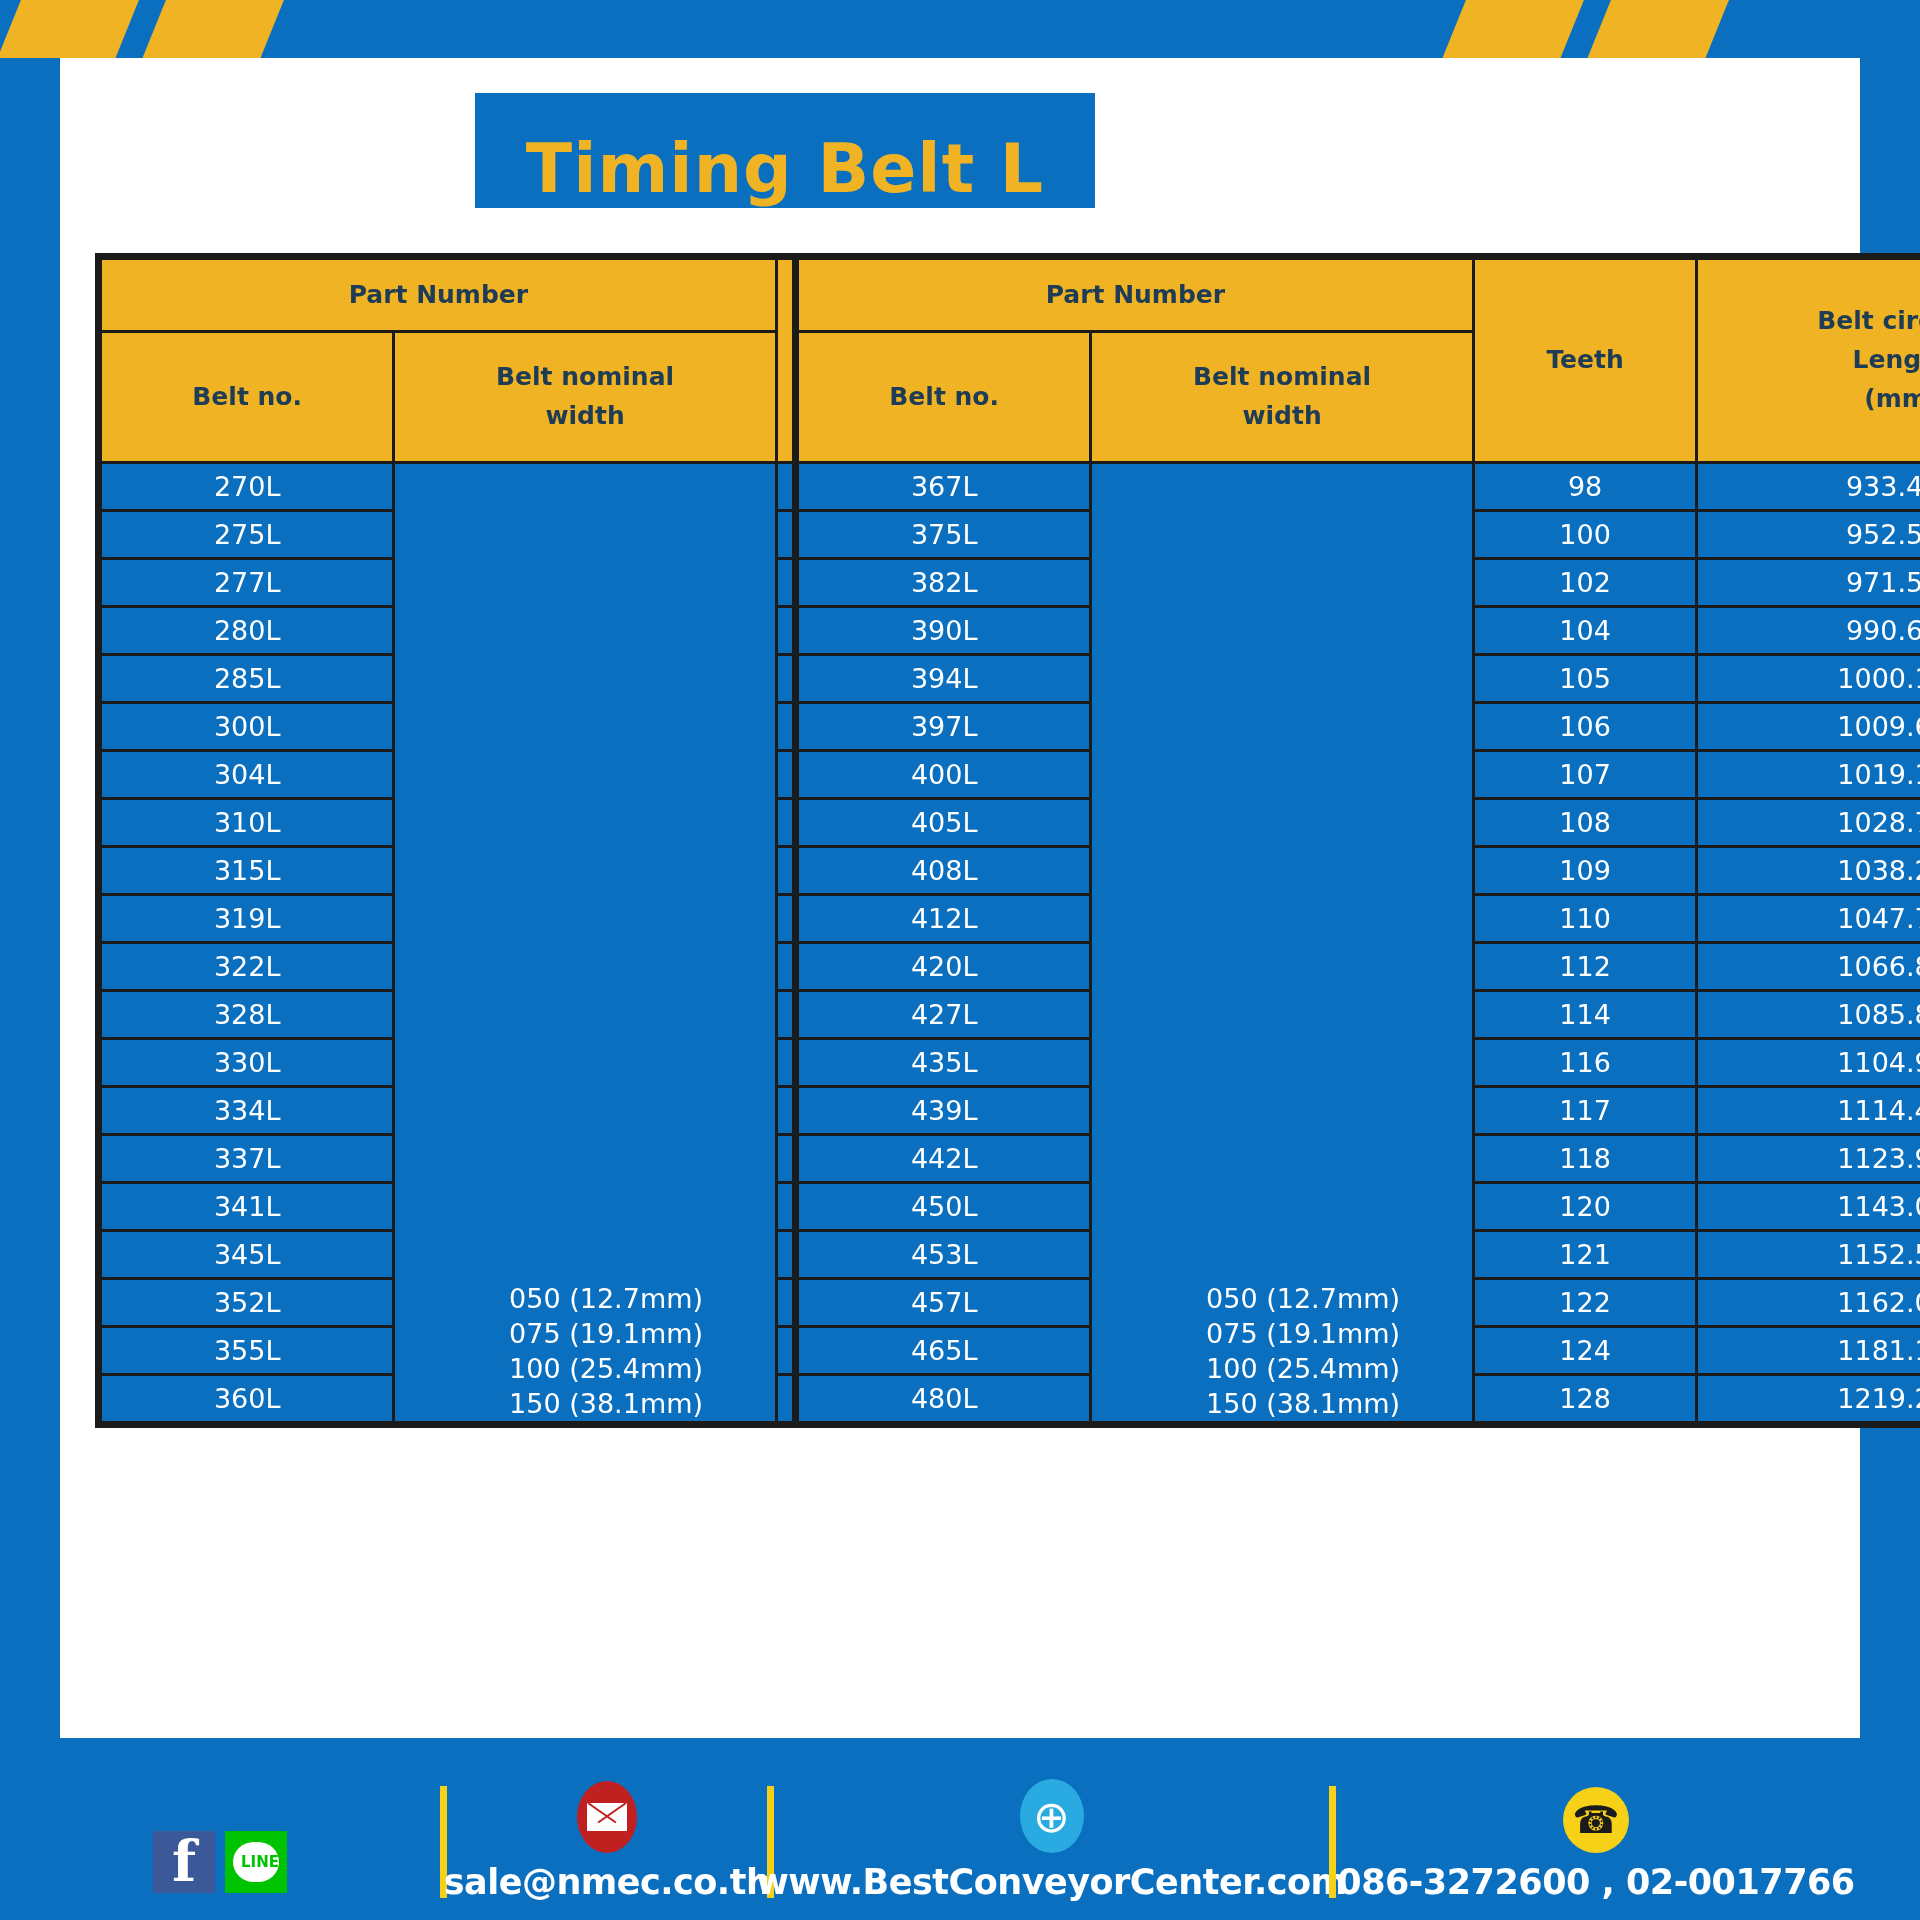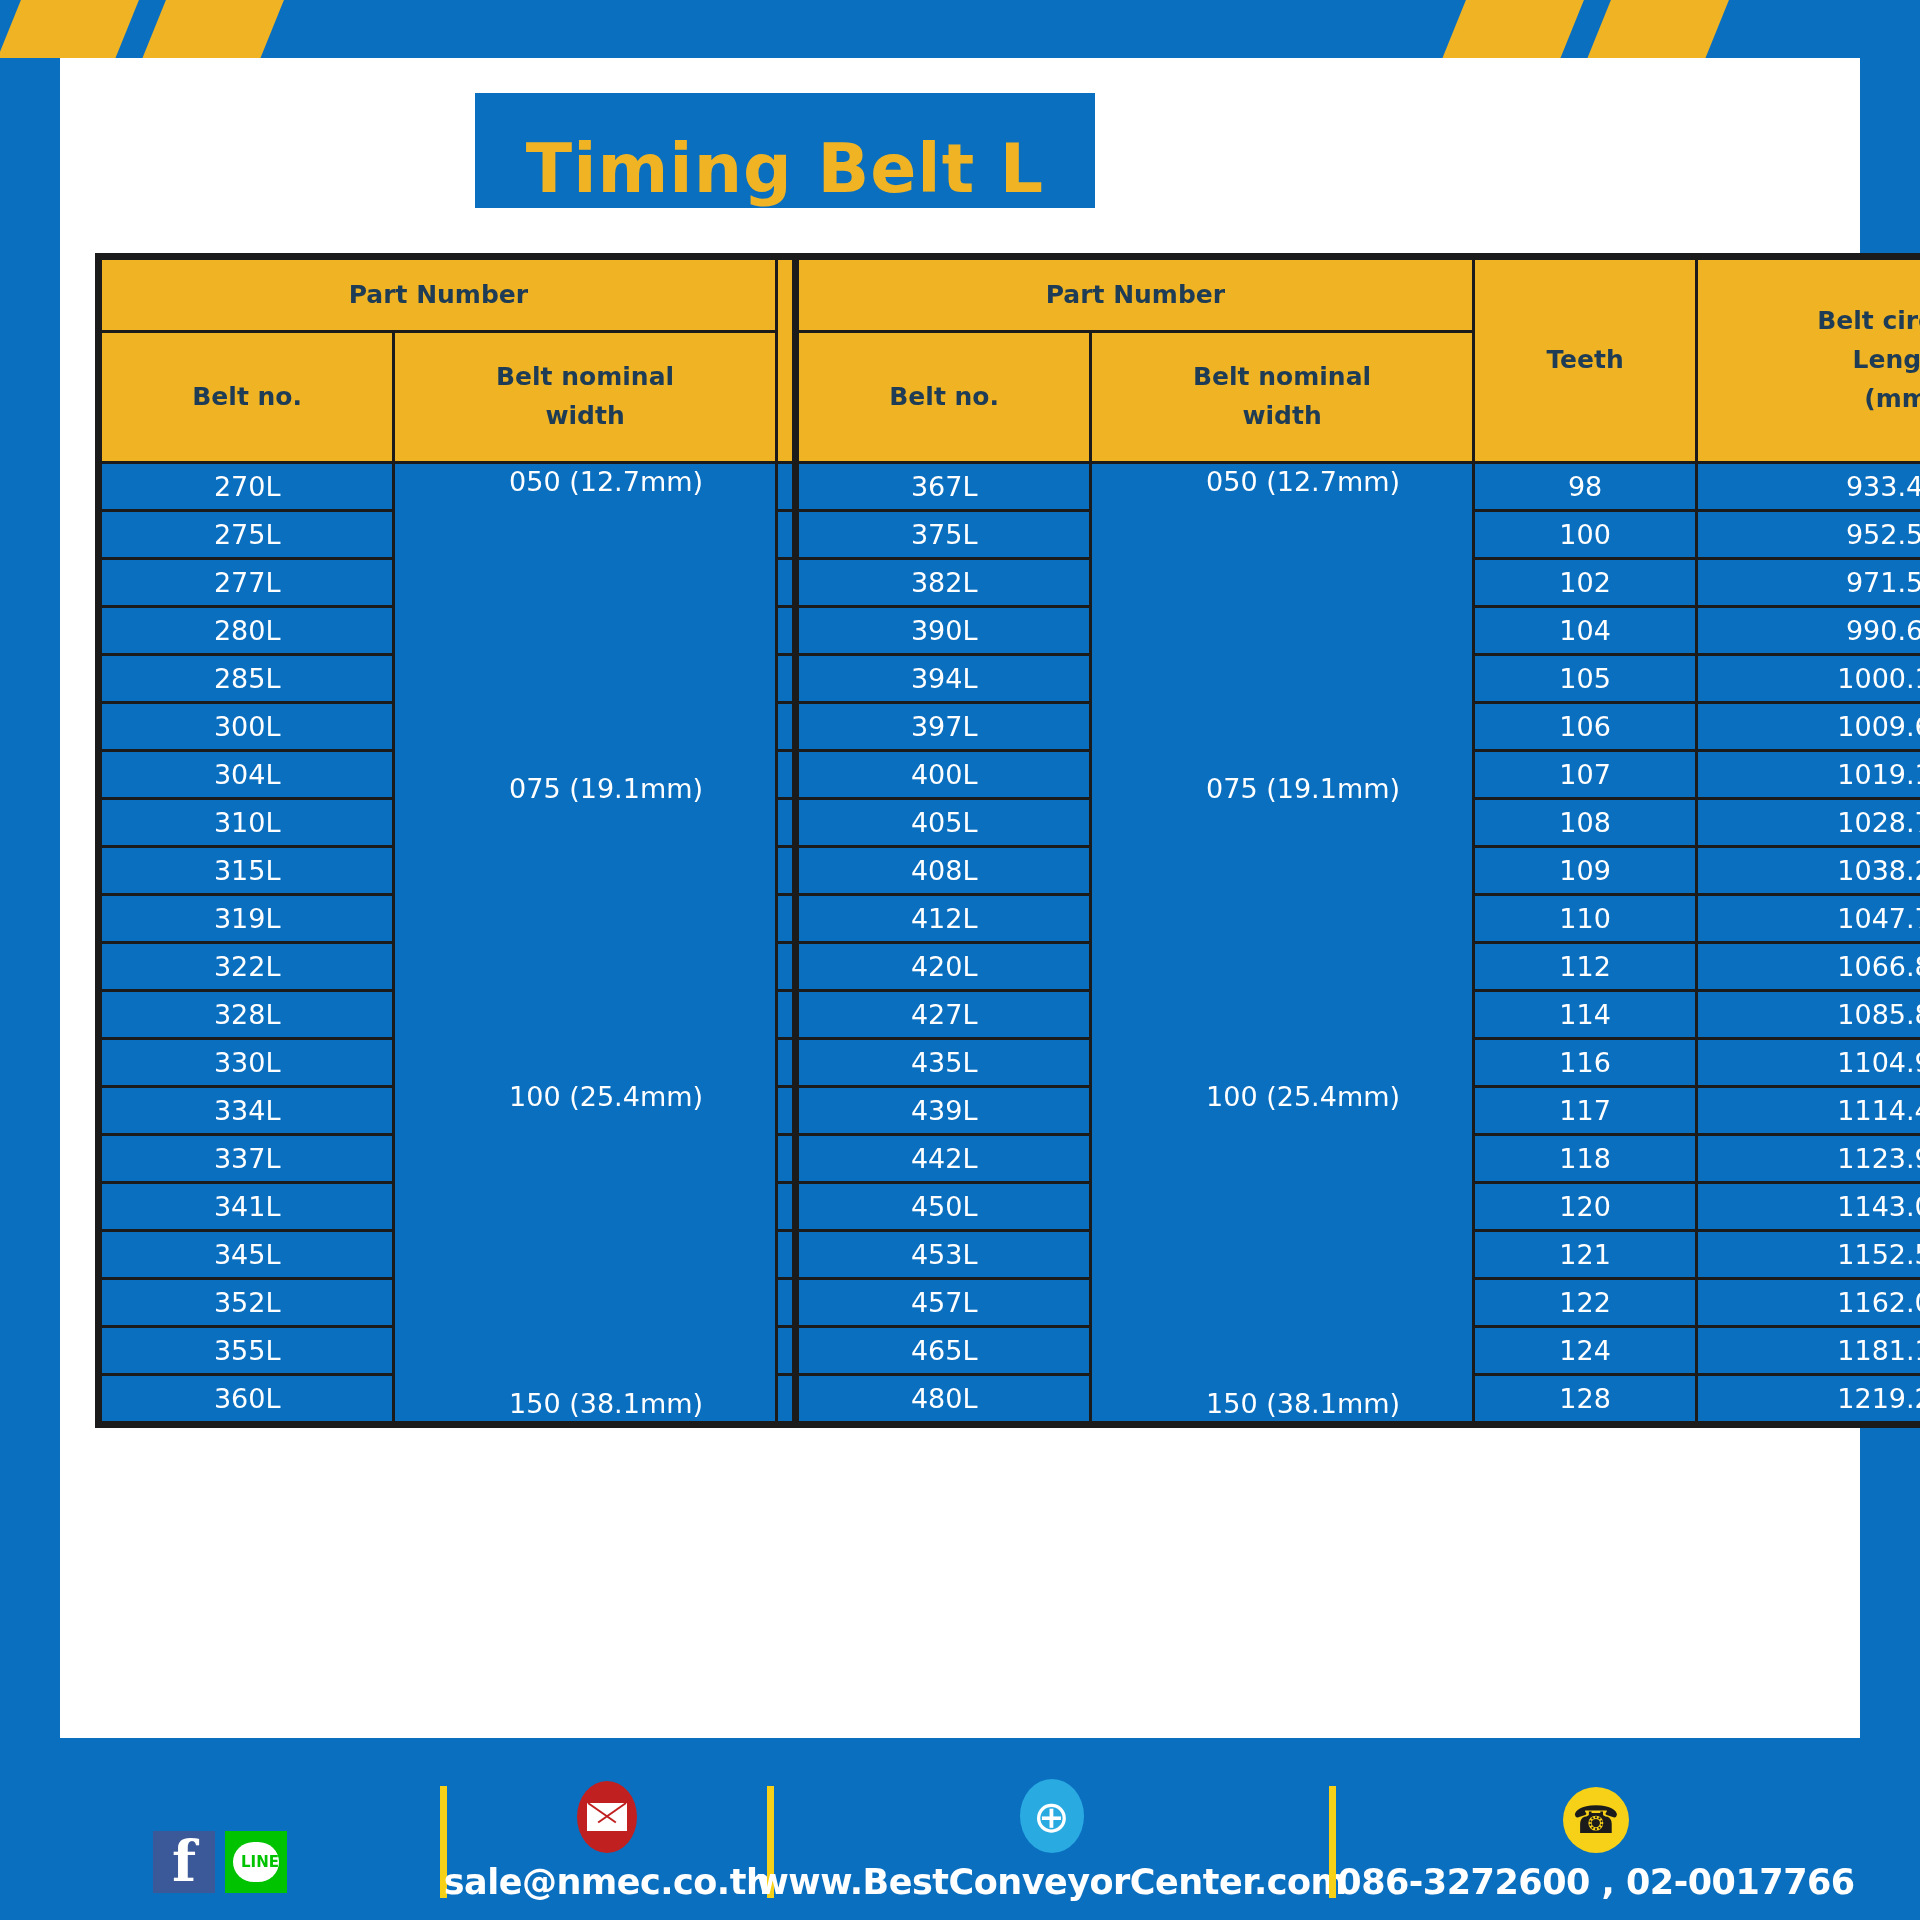--- a/index.html
+++ b/index.html
@@ -78,21 +78,21 @@
     font-family:"DejaVu Sans", sans-serif;
     line-height:1.55;
   }
   table.belt td {
     background:#0b6fc0;
     color:#ffffff;
     font-size:27px;
     font-family:"DejaVu Sans", sans-serif;
   }
   td.width-cell { font-size:26px; vertical-align:middle; }
-  .w-stack { display:flex; flex-direction:column; height:100%; justify-content:space-between;padding-left:42px; }
+  .w-stack { display:flex; flex-direction:column; height:100%; justify-content:flex-end;padding-left:42px; }
   .w-stack span { display:block; padding:2px 0; }
 
   .c-beltno  { width:150px; }
   .c-width   { width:196px;margin-top:34px; }
   .c-teeth   { width:114px; }
   .c-len     { width:210px; }
 
   tr.data-row td { height:45px; }
   th.h-part { height:70px;margin-left:48px; }
   th.h-sub  { height:128px; }

